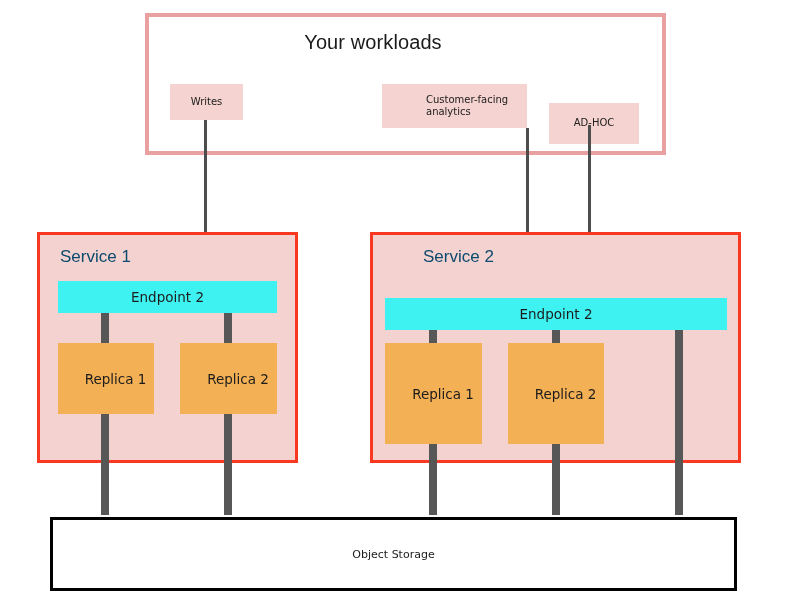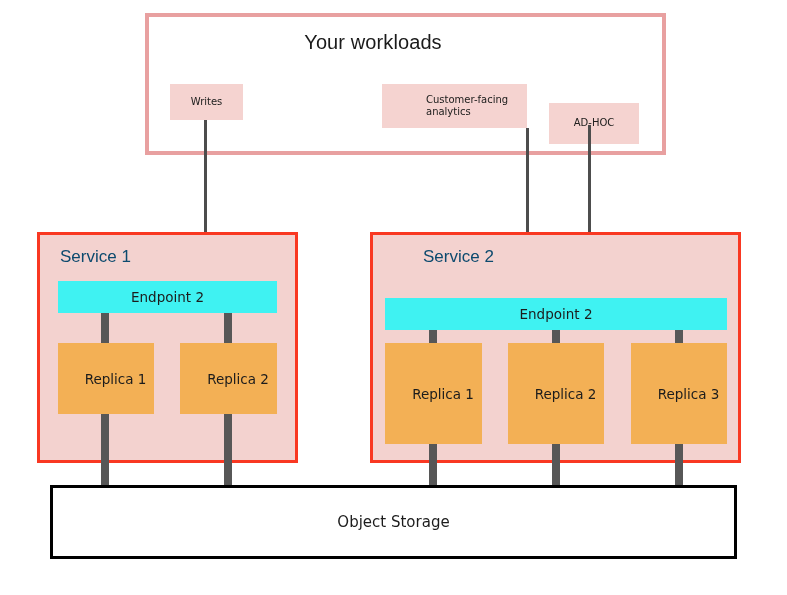--- a/index.html
+++ b/index.html
@@ -112,31 +112,31 @@
   .s1-replica-1 { left: 58px;  top: 343px; width: 96px;  height: 71px; }
   .s1-replica-2 { left: 180px; top: 343px; width: 97px;  height: 71px; }
   .s2-replica-1 { left: 385px; top: 343px; width: 97px;  height: 101px; }
   .s2-replica-2 { left: 508px; top: 343px; width: 96px;  height: 101px; }
   .s2-replica-3 { left: 631px; top: 343px; width: 96px;  height: 101px; }
 
   
   .storage-box {
     position: absolute;
     left: 50px;
-    top: 485px;
+    top: 517px;
     width: 687px;
     height: 74px;
     box-sizing: border-box;
     border: 3px solid #000000;
     background: #ffffff;
     display: flex;
     align-items: center;
     justify-content: center;
     font-family: "DejaVu Sans", sans-serif;
-    font-size: 15px;
+    font-size: 11px;
     color: #1c1c1c;
   }
 
   
   .stem {
     position: absolute;
     width: 8px;
     background: #575757;
   }
 
@@ -191,17 +191,16 @@
   <div class="service-label service-2-label">Service 2</div>
 
   <div class="stem" style="left:429px; top:313px; height:202px;"></div>
   <div class="stem" style="left:552px; top:313px; height:202px;"></div>
   <div class="stem" style="left:675px; top:313px; height:202px;"></div>
 
   <div class="endpoint endpoint-2">Endpoint 2</div>
 
   <div class="replica s2-replica-1">Replica 1</div>
   <div class="replica s2-replica-2">Replica 2</div>
-  <div class="replica s2-replica-3">Replica 3</div>
 
   <div class="storage-box">Object Storage</div>
 
 </div>
 
 </body></html>

